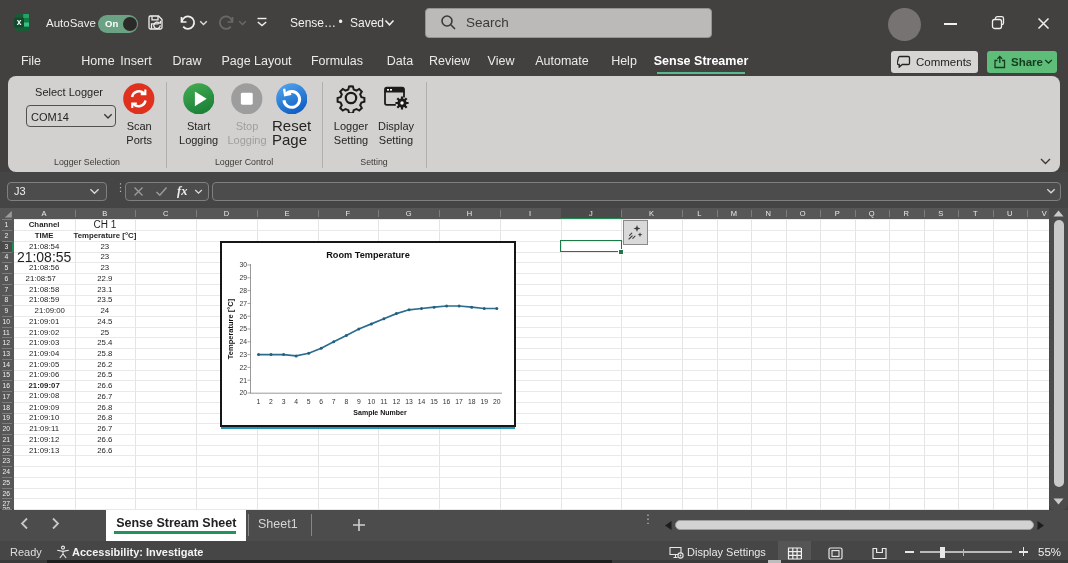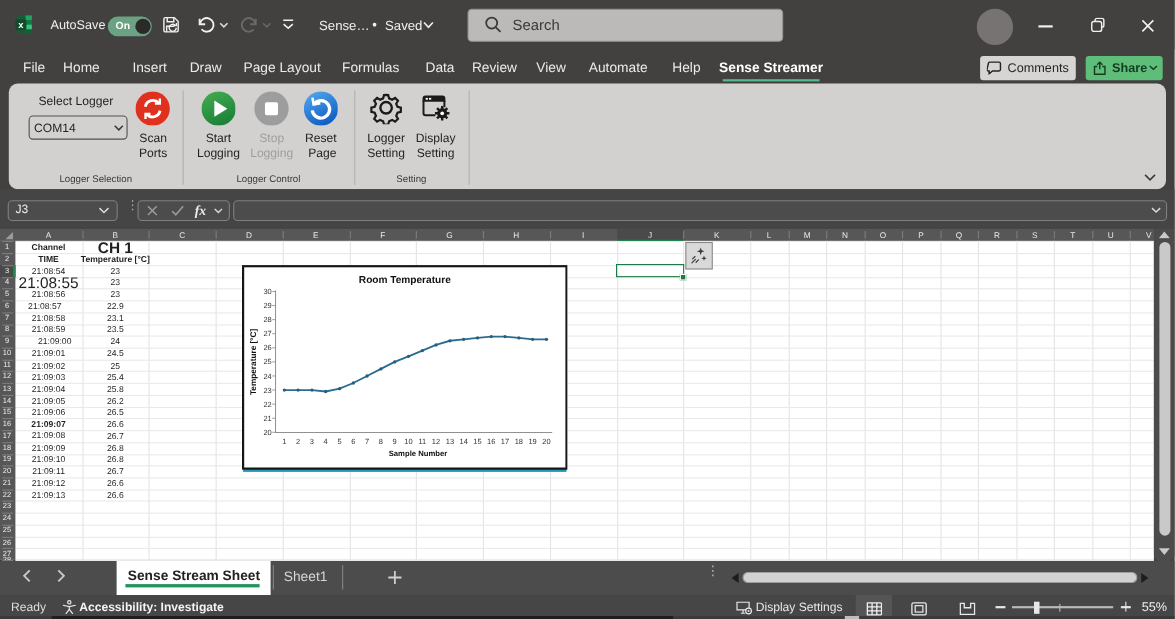--- a/index.html
+++ b/index.html
@@ -64,21 +64,21 @@
 <div class="ab" style="left:888px;top:8px;width:33px;height:33px;border-radius:50%;background:#787373"></div>
 <div class="ab" style="left:944px;top:22.5px;width:13px;height:2px;background:#f1f0ef"></div>
 <svg class="ab" style="left:991px;top:16px" width="14" height="14" viewBox="0 0 14 14">
 <rect x="1.5" y="3.5" width="9" height="9" rx="2" fill="none" stroke="#f1f0ef" stroke-width="1.3"></rect>
 <path d="M4.5 3.2 v-0.7 a1.8 1.8 0 0 1 1.8 -1.8 h4.4 a1.8 1.8 0 0 1 1.8 1.8 v4.4 a1.8 1.8 0 0 1 -1.8 1.8 h-0.7" fill="none" stroke="#f1f0ef" stroke-width="1.3"></path>
 </svg>
 <svg class="ab" style="left:1037px;top:17px" width="13" height="13" viewBox="0 0 13 13">
 <path d="M1.5 1.5 L11.5 11.5 M11.5 1.5 L1.5 11.5" stroke="#f1f0ef" stroke-width="1.5"></path>
 </svg>
 <div class="ab" style="left:31px;top:54px;transform:translateX(-50%);font-size:12.5px;color:#eceae9;white-space:nowrap">File</div>
-<div class="ab" style="left:74px;top:54px;transform:translateX(-50%);font-size:12.5px;color:#eceae9;white-space:nowrap">Home</div>
+<div class="ab" style="left:98px;top:54px;transform:translateX(-50%);font-size:12.5px;color:#eceae9;white-space:nowrap">Home</div>
 <div class="ab" style="left:136px;top:54px;transform:translateX(-50%);font-size:12.5px;color:#eceae9;white-space:nowrap">Insert</div>
 <div class="ab" style="left:187px;top:54px;transform:translateX(-50%);font-size:12.5px;color:#eceae9;white-space:nowrap">Draw</div>
 <div class="ab" style="left:256.5px;top:54px;transform:translateX(-50%);font-size:12.5px;color:#eceae9;white-space:nowrap">Page Layout</div>
 <div class="ab" style="left:337px;top:54px;transform:translateX(-50%);font-size:12.5px;color:#eceae9;white-space:nowrap">Formulas</div>
 <div class="ab" style="left:400px;top:54px;transform:translateX(-50%);font-size:12.5px;color:#eceae9;white-space:nowrap">Data</div>
 <div class="ab" style="left:449.5px;top:54px;transform:translateX(-50%);font-size:12.5px;color:#eceae9;white-space:nowrap">Review</div>
 <div class="ab" style="left:501px;top:54px;transform:translateX(-50%);font-size:12.5px;color:#eceae9;white-space:nowrap">View</div>
 <div class="ab" style="left:562px;top:54px;transform:translateX(-50%);font-size:12.5px;color:#eceae9;white-space:nowrap">Automate</div>
 <div class="ab" style="left:624px;top:54px;transform:translateX(-50%);font-size:12.5px;color:#eceae9;white-space:nowrap">Help</div>
 <div class="ab" style="left:701px;top:53.5px;transform:translateX(-50%);font-size:12.5px;font-weight:bold;color:#fff;white-space:nowrap">Sense Streamer</div>
@@ -133,21 +133,21 @@
 <defs>
         <linearGradient id="bg1" x1="0" y1="0" x2="0.5" y2="1">
 <stop offset="0" stop-color="#56aaf0"></stop>
           <stop offset="1" stop-color="#1160c4"></stop>
         </linearGradient>
       </defs>
 <circle cx="16" cy="16" r="15.8" fill="url(#bg1)"></circle>
 <path d="M9.8 11.5 a8 8 0 1 1 -1.8 6" fill="none" stroke="#fff" stroke-width="3"></path>
 <path d="M8.2 5.8 l1 6.4 6.2 -1.2" fill="none" stroke="#fff" stroke-width="2.4"></path>
 </svg>
-<div class="ab" style="left:291.6px;top:118.5px;transform:translateX(-50%);font-size:11px;line-height:14.5px;color:#252423;text-align:right;white-space:nowrap">Reset<br>Page</div>
+<div class="ab" style="left:291.6px;top:118.5px;transform:translateX(-50%);font-size:15px;line-height:14.5px;color:#252423;text-align:left;white-space:nowrap">Reset<br>Page</div>
 <div class="ab" style="left:322px;top:82px;width:1px;height:86px;background:#b2b0ae"></div>
 <svg class="ab" style="left:336px;top:83px" width="30" height="30" viewBox="0 0 30 30">
 <g fill="none" stroke="#1c1b1a" stroke-width="2.2">
 <circle cx="15" cy="15" r="5.2"></circle>
 <path d="M15 3.2 l1.9 0.2 0.8 3 2.8 1.2 2.7-1.6 2.6 2.6 -1.6 2.7 1.2 2.8 3 0.8 0 3.8 -3 0.8 -1.2 2.8 1.6 2.7 -2.6 2.6 -2.7 -1.6 -2.8 1.2 -0.8 3 -3.8 0 -0.8 -3 -2.8 -1.2 -2.7 1.6 -2.6 -2.6 1.6 -2.7 -1.2 -2.8 -3 -0.8 0 -3.8 3 -0.8 1.2 -2.8 -1.6 -2.7 2.6 -2.6 2.7 1.6 2.8 -1.2 0.8 -3 z" stroke-width="2"></path>
 </g>
     </svg>
 <div class="ab" style="left:351px;top:118.5px;transform:translateX(-50%);font-size:11px;line-height:14.5px;color:#252423;text-align:center;white-space:nowrap">Logger<br>Setting</div>
 <svg class="ab" style="left:383px;top:84px" width="27" height="27" viewBox="0 0 27 27">
 <g fill="none" stroke="#1c1b1a" stroke-width="1.8">
@@ -349,21 +349,21 @@
 <div class="ab" style="left:1.5px;top:466.19px;width:10.75px;height:1px;background:#7d7d7d"></div>
 <div class="ab ctr" style="left:0;top:476.92px;width:12.75px;height:10.73px;font-size:6.8px;color:#efefef">25</div>
 <div class="ab" style="left:1.5px;top:476.92px;width:10.75px;height:1px;background:#7d7d7d"></div>
 <div class="ab ctr" style="left:0;top:487.65px;width:12.75px;height:10.73px;font-size:6.8px;color:#efefef">26</div>
 <div class="ab" style="left:1.5px;top:487.65px;width:10.75px;height:1px;background:#7d7d7d"></div>
 <div class="ab ctr" style="left:0;top:498.38px;width:12.75px;height:10.73px;font-size:6.8px;color:#efefef">27</div>
 <div class="ab" style="left:1.5px;top:498.38px;width:10.75px;height:1px;background:#7d7d7d"></div>
 <div class="ab ctr" style="left:0;top:509.11px;width:12.75px;height:0.39px;font-size:6.8px;color:#efefef">28</div>
 <div class="ab" style="left:1.5px;top:509.11px;width:10.75px;height:1px;background:#7d7d7d"></div>
 <div class="ab ctr" style="left:13.75px;top:219.40px;width:60.75px;height:10.73px;font-size:7.8px;font-weight:bold;color:#1f1f1f;white-space:nowrap">Channel</div>
-<div class="ab ctr" style="left:74.50px;top:219.40px;width:60.75px;height:10.73px;font-size:14px;font-weight:bold;color:#1f1f1f;white-space:nowrap">CH 1</div>
+<div class="ab ctr" style="left:74.50px;top:219.40px;width:60.75px;height:10.73px;font-size:10px;font-weight:normal;color:#1f1f1f;white-space:nowrap">CH 1</div>
 <div class="ab ctr" style="left:13.75px;top:230.13px;width:60.75px;height:10.73px;font-size:7.8px;font-weight:bold;color:#1f1f1f;white-space:nowrap">TIME</div>
 <div class="ab ctr" style="left:74.50px;top:230.13px;width:60.75px;height:10.73px;font-size:7.8px;font-weight:bold;color:#1f1f1f;white-space:nowrap">Temperature [°C]</div>
 <div class="ab ctr" style="left:13.75px;top:240.86px;width:60.75px;height:10.73px;font-size:7.8px;font-weight:normal;color:#1f1f1f;white-space:nowrap">21:08:54</div>
 <div class="ab ctr" style="left:74.50px;top:240.86px;width:60.75px;height:10.73px;font-size:7.8px;font-weight:normal;color:#1f1f1f;white-space:nowrap">23</div>
 <div class="ab ctr" style="left:13.75px;top:251.59px;width:60.75px;height:10.73px;font-size:14px;font-weight:normal;color:#1f1f1f;white-space:nowrap">21:08:55</div>
 <div class="ab ctr" style="left:74.50px;top:251.59px;width:60.75px;height:10.73px;font-size:7.8px;font-weight:normal;color:#1f1f1f;white-space:nowrap">23</div>
 <div class="ab ctr" style="left:13.75px;top:262.32px;width:60.75px;height:10.73px;font-size:7.8px;font-weight:normal;color:#1f1f1f;white-space:nowrap">21:08:56</div>
 <div class="ab ctr" style="left:74.50px;top:262.32px;width:60.75px;height:10.73px;font-size:7.8px;font-weight:normal;color:#1f1f1f;white-space:nowrap">23</div>
 <div class="ab ctr" style="left:13.75px;top:273.05px;width:54px;height:10.73px;font-size:7.8px;font-weight:normal;color:#1f1f1f;white-space:nowrap">21:08:57</div>
 <div class="ab ctr" style="left:74.50px;top:273.05px;width:60.75px;height:10.73px;font-size:7.8px;font-weight:normal;color:#1f1f1f;white-space:nowrap">22.9</div>

